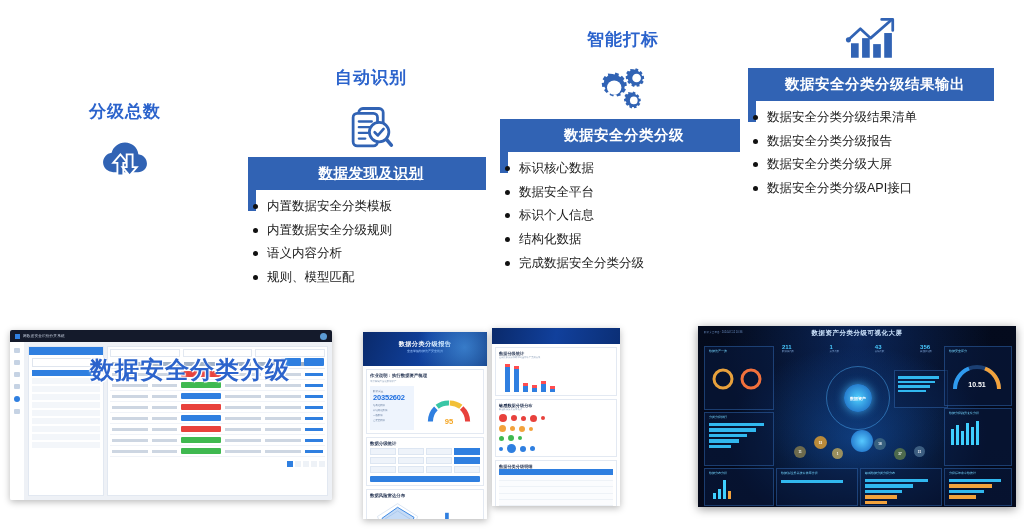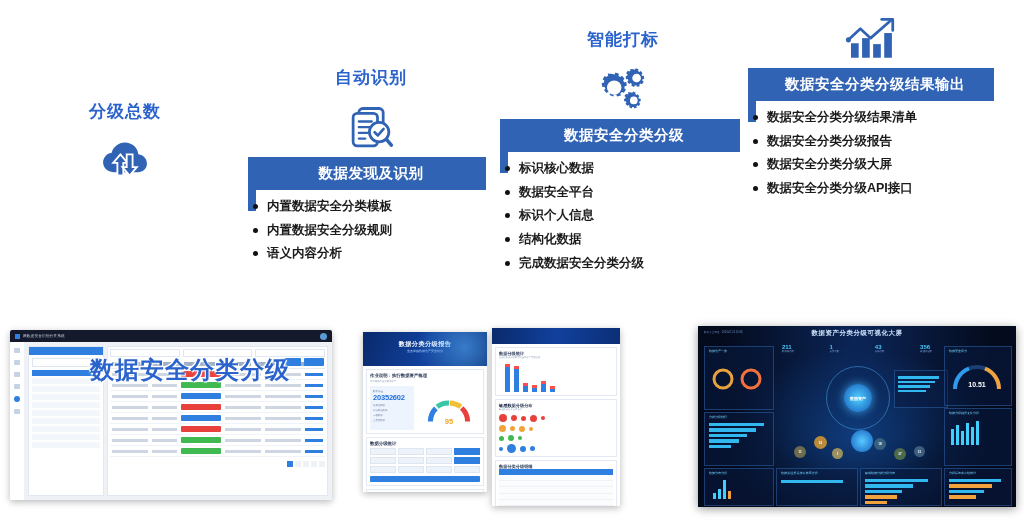--- a/index.html
+++ b/index.html
@@ -22,35 +22,35 @@
     display:flex;align-items:center;justify-content:center;
     height:58px;margin-top:10px;
   }
   .col-icon svg{display:block;}
 
   .card-header{
     background:#3163b4;color:#ffffff;font-size:14.5px;font-weight:bold;
     letter-spacing:.5px;text-align:center;white-space:nowrap;
     padding:7px 10px;box-sizing:border-box;
   }
-  .card-list{margin:0;padding:9px 0 0 4px;list-style:none;font-weight:bold;}
+  .card-list{margin:0;padding:9px 0 0 4px;list-style:none;}
   .card-list li{
     position:relative;padding-left:15px;margin-bottom:8px;
     font-size:12.5px;color:#1b1b1b;white-space:nowrap;line-height:1.25;
   }
   .card-list li:before{
     content:"";position:absolute;left:1px;top:5px;
     width:5px;height:5px;border-radius:50%;background:#111;
   }
 
   
   #col-1{left:8px;  top:100px; width:234px;}
   #col-1 .card-header{width:218px;margin-left:8px;}
   #col-2{left:248px;top:66px;  width:246px;}
-  #col-2 .card-header{width:230px;margin-left:8px;}
+  #col-2 .card-header{width:230px;margin-left:8px;text-decoration:underline;}
   #col-3{left:500px;top:28px;  width:246px;}
   #col-3 .card-header{width:232px;margin-left:8px;}
   #col-4{left:748px;top:0px;   width:252px;}
   #col-4 .card-header{width:238px;margin-left:8px;}
 
   
   .card-wrap{position:relative;}
   .card-accent{
     position:absolute;left:0;top:0;width:8px;height:54px;background:#3163b4;
   }
@@ -89,21 +89,21 @@
   #shot1 .s1-pager s.cur{background:#2f7fe0;}
   #shot1 .s1-overlay{
     position:absolute;left:48px;top:24px;width:264px;text-align:center;
     font-size:24px;font-weight:bold;color:#2b63cc;letter-spacing:1px;
     text-shadow:0 0 3px #fff,1px 1px 0 #fff,-1px -1px 0 #fff;
   }
   #shot1 .s1-btns{position:absolute;right:8px;top:28px;display:flex;gap:3px;}
   #shot1 .s1-btns b{display:block;width:20px;height:8px;background:#2f7fe0;border-radius:1px;}
 
   
-  #shot2{left:363px;top:8px;width:124px;height:160px;overflow:hidden;}
+  #shot2{left:363px;top:8px;width:124px;height:187px;overflow:hidden;}
   #shot2 .s2-hero{height:34px;background:linear-gradient(110deg,#0a2a6b,#10409c 50%,#0b2f76);position:relative;}
   #shot2 .s2-hero:after{content:"";position:absolute;inset:0;
      background:radial-gradient(circle at 82% 45%,rgba(90,180,255,.55),transparent 46%);}
   #shot2 .s2-herotitle{position:absolute;left:0;right:0;top:8px;text-align:center;
      font-size:6.2px;font-weight:bold;color:#fff;letter-spacing:.4px;}
   #shot2 .s2-herosub{position:absolute;left:0;right:0;top:17px;text-align:center;
      font-size:3px;color:#9ec6ff;}
   #shot2 .s2-panel{background:#fff;border:1px solid #e3e9f2;margin:3px;padding:3px;}
   #shot2 .s2-ptitle{font-size:4.4px;font-weight:bold;color:#1a2a4a;margin-bottom:2px;}
   #shot2 .s2-psub{font-size:2.4px;color:#8fa2bb;margin-bottom:3px;}
@@ -202,20 +202,21 @@
         <line x1="51" y1="46" x2="57" y2="53" stroke="#3163b4" stroke-width="4.4" stroke-linecap="round"></line>
       </svg>
     </div>
     <div class="card-wrap">
       <div class="card-accent"></div>
       <div class="card-header">数据发现及识别</div>
       <ul class="card-list">
         <li>内置数据安全分类模板</li>
         <li>内置数据安全分级规则</li>
         <li>语义内容分析</li>
+        <li>规则、模型匹配</li>
       </ul>
     </div>
   </div>
 
   <div class="col" id="col-3">
     <div class="col-title">智能打标</div>
     <div class="col-icon">
       <svg width="56" height="50" viewBox="0 0 70 60">
         <g fill="#3163b4">
           <path d="M22 10l2.6.5.9-2.5 4.4 1.8-.5 2.6 2.2 1.5 2.1-1.6 3.2 3.5-1.7 2 1.2 2.4 2.7-.2.7 4.7-2.6.6-.6 2.6 2.1 1.6-2.6 4-2.4-1.1-2 1.8.5 2.6-4.6 1.2-1.1-2.4-2.7.1-1.1 2.4-4.4-1.8.5-2.6-2.2-1.5-2.1 1.6-3.2-3.5 1.7-2-1.2-2.4-2.7.2-.7-4.7 2.6-.6.6-2.6-2.1-1.6 2.6-4 2.4 1.1 2-1.8-.5-2.6z"></path>

